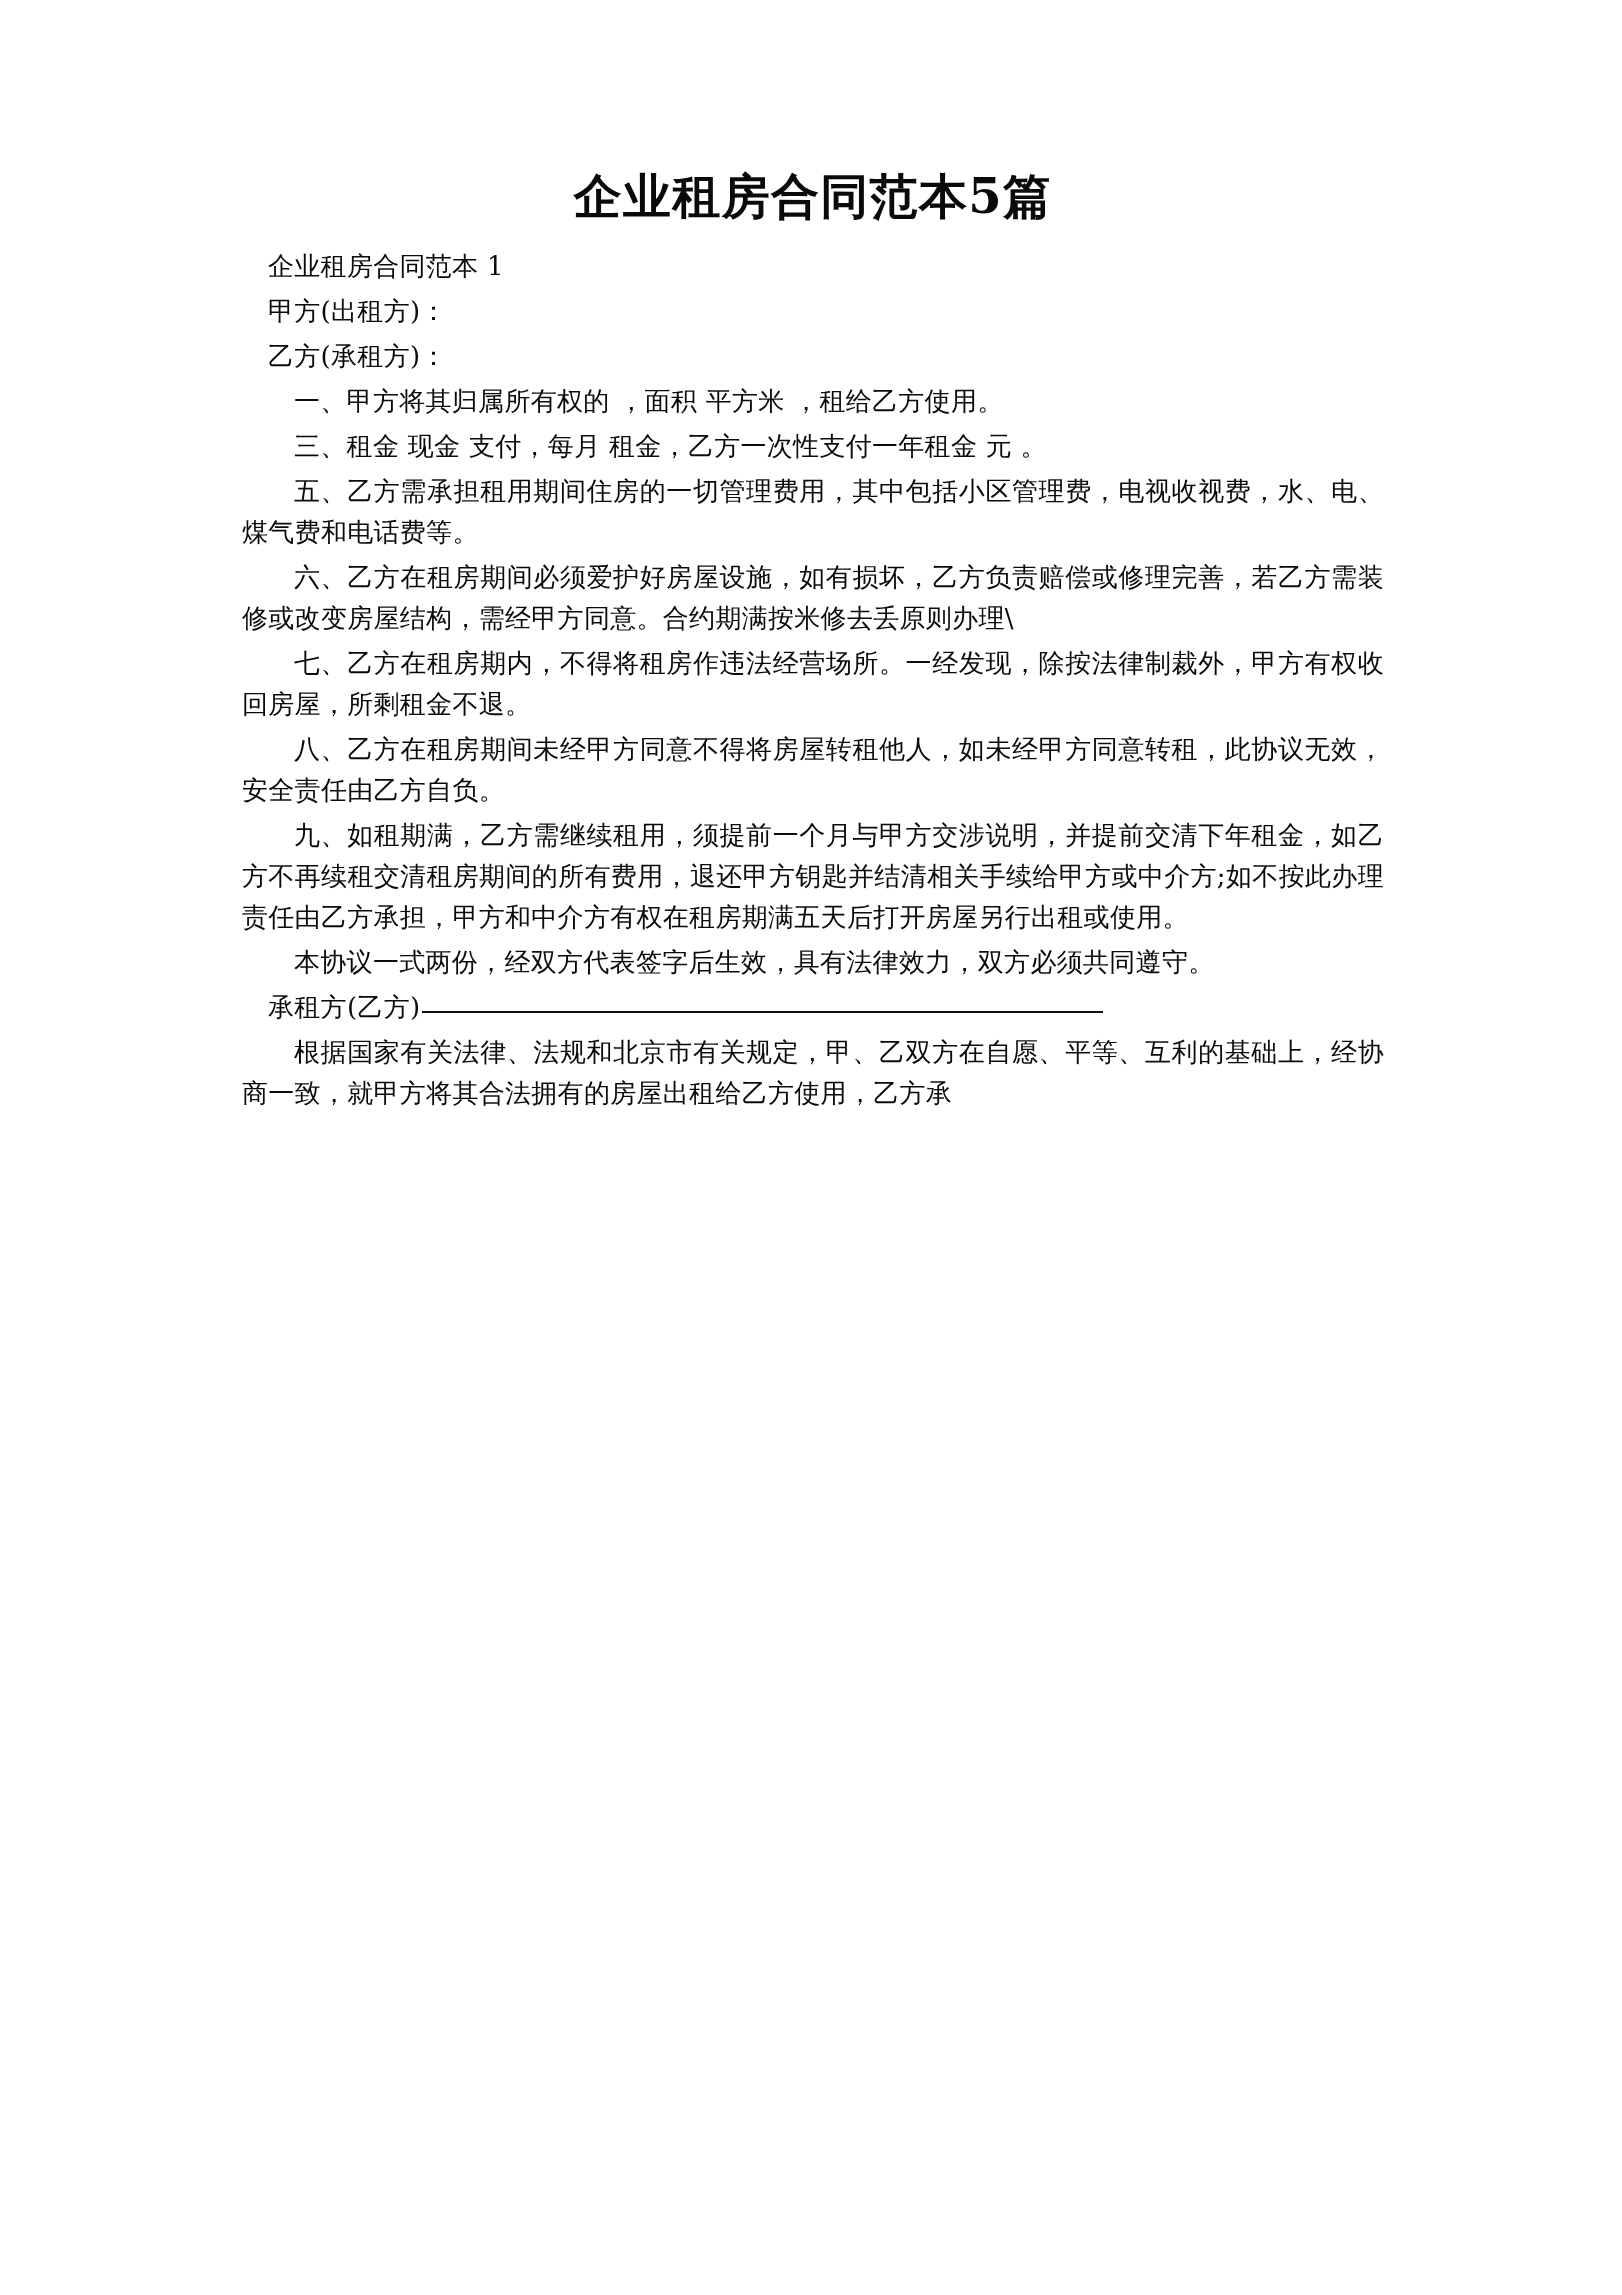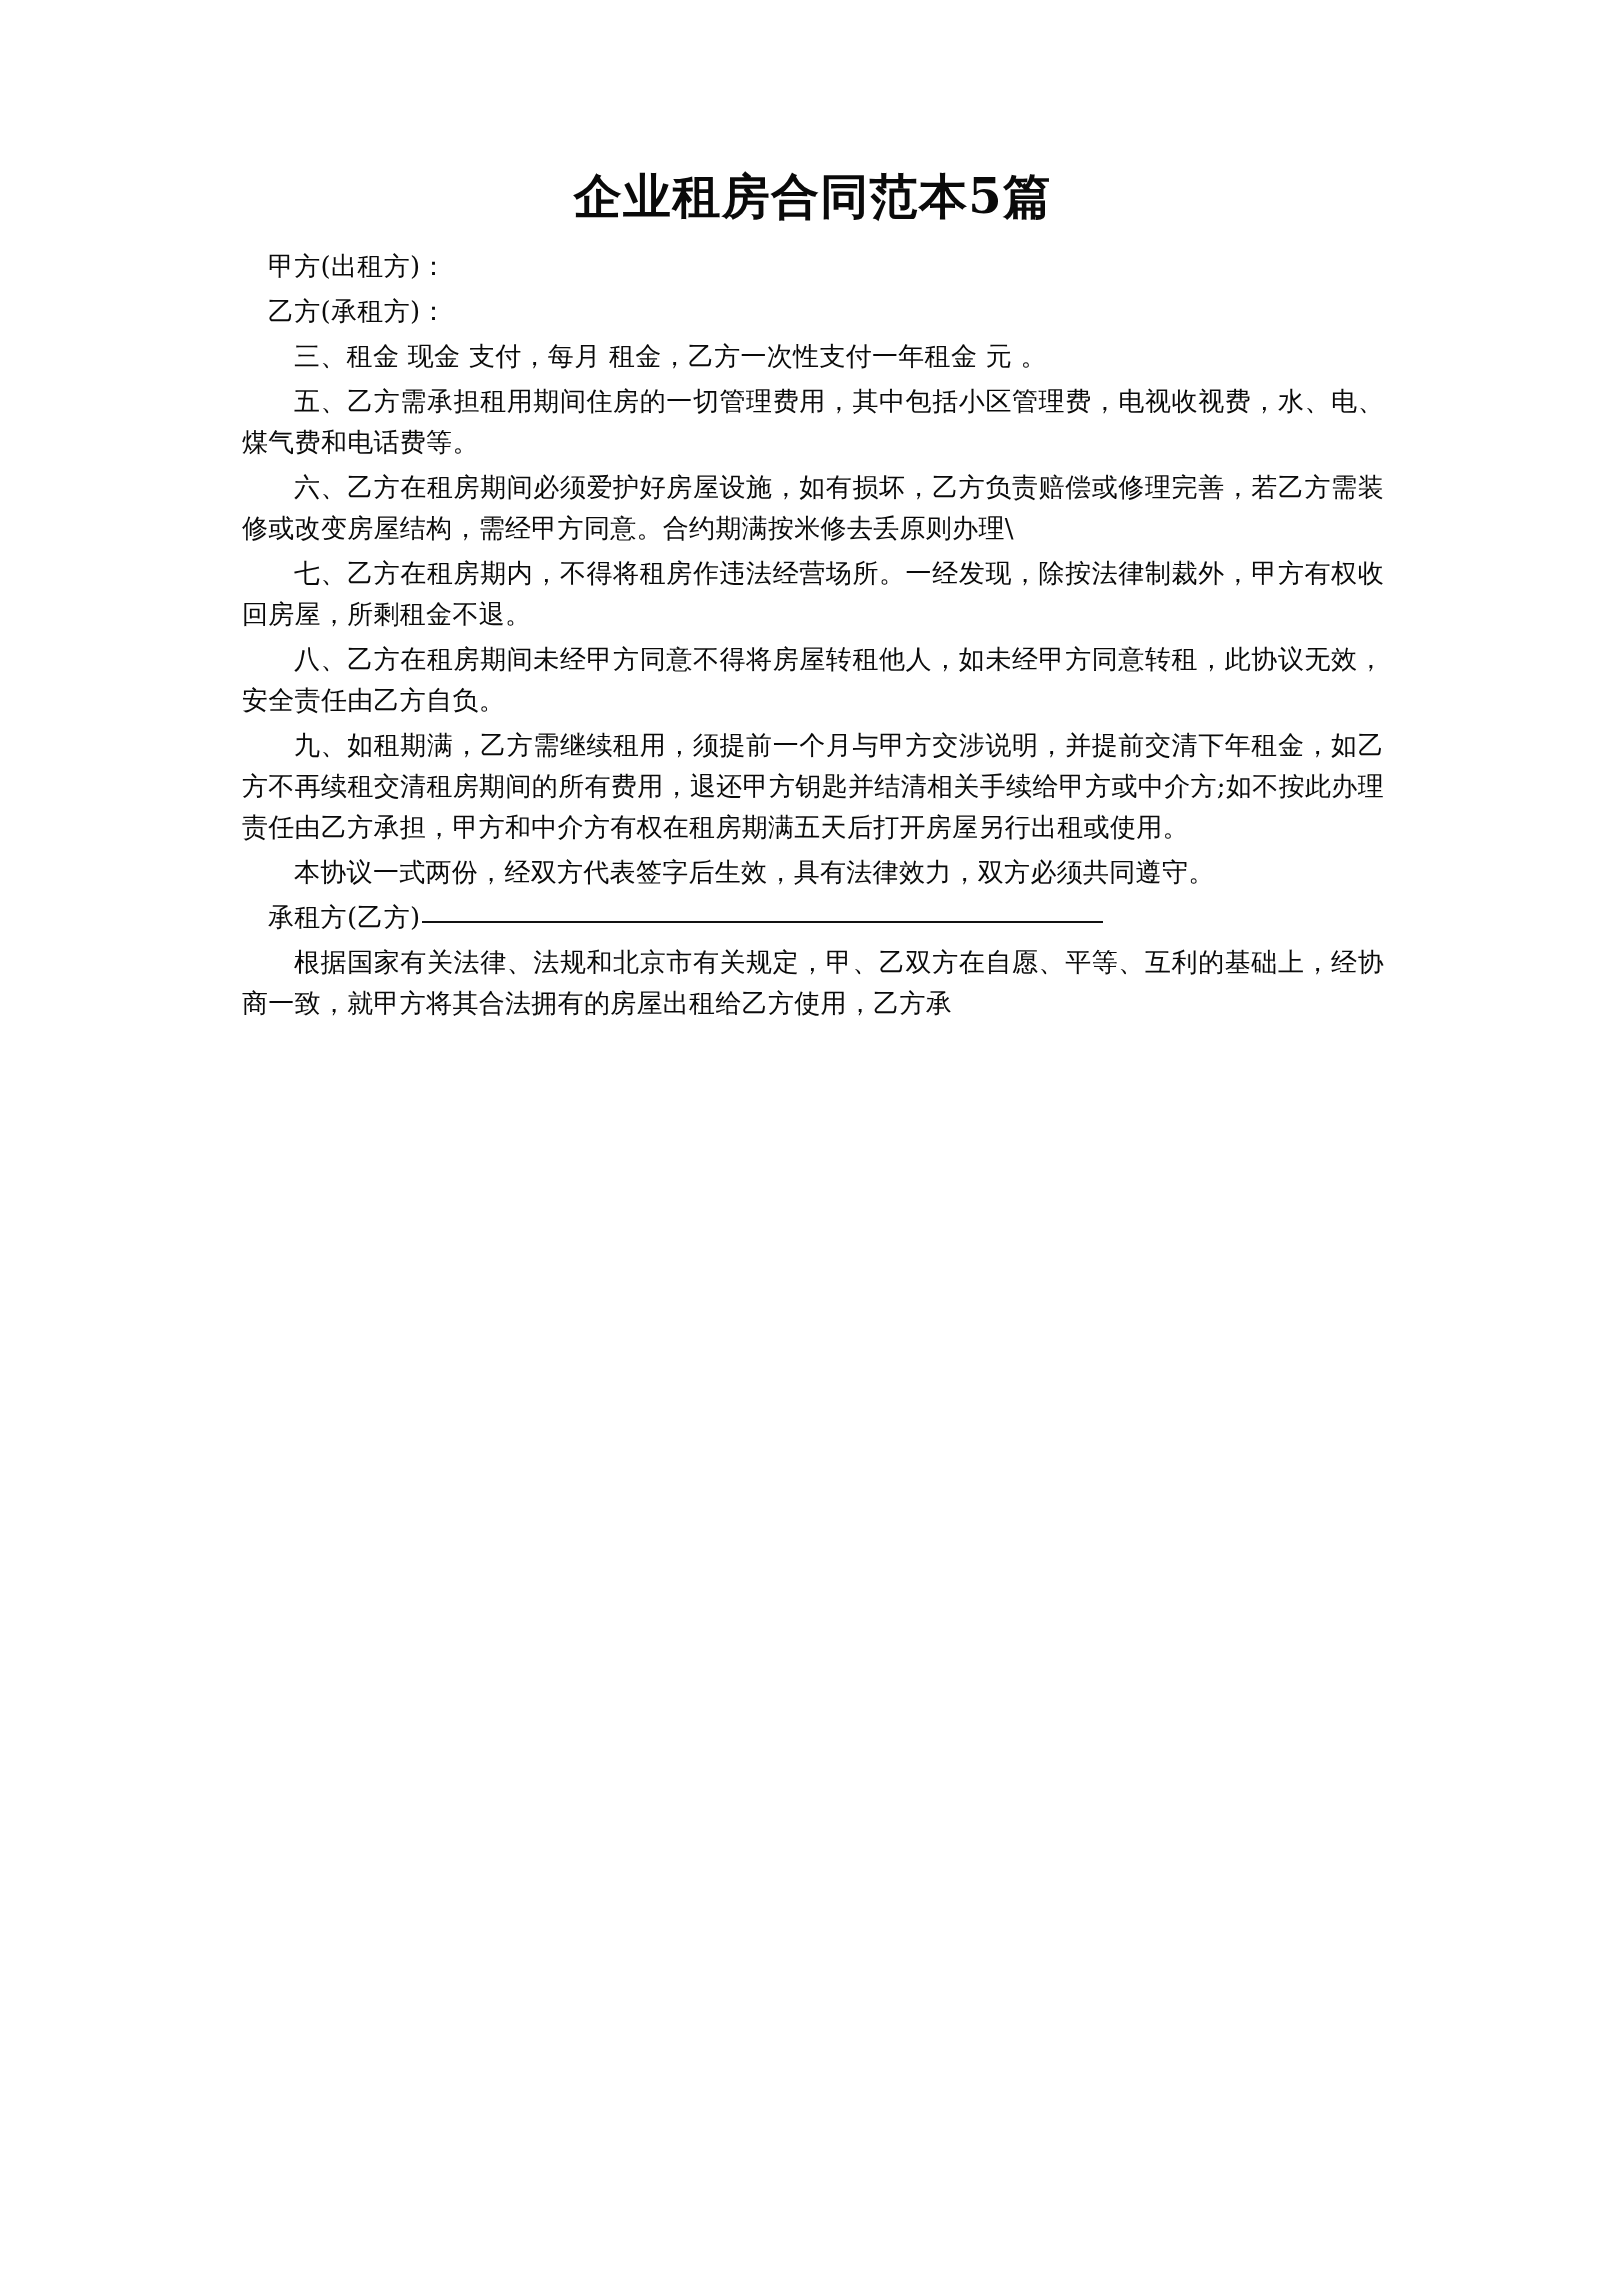--- a/index.html
+++ b/index.html
@@ -86,26 +86,28 @@
 </head>
 <body>
 
 <div class="page">
   <div class="content">
 
     <h1 class="doc-title">企业租房合同范本5篇</h1>
 
     <div class="body-wrap">
 
+      <p class="para section-label">企业租房合同范本 1</p>
 
       <p class="para section-label">甲方(出租方)：</p>
 
       <p class="para section-label">乙方(承租方)：</p>
 
 
+      <p class="para indent">一、甲方将其归属所有权的 ，面积 平方米 ，租给乙方使用。</p>
 
 
       <p class="para indent">三、租金 现金 支付，每月 租金，乙方一次性支付一年租金 元 。</p>
 
 
       <p class="para indent">五、乙方需承担租用期间住房的一切管理费用，其中包括小区管理费，电视收视费，水、电、煤气费和电话费等。</p>
 
       <p class="para indent">六、乙方在租房期间必须爱护好房屋设施，如有损坏，乙方负责赔偿或修理完善，若乙方需装修或改变房屋结构，需经甲方同意。合约期满按米修去丢原则办理\</p>
 
       <p class="para indent">七、乙方在租房期内，不得将租房作违法经营场所。一经发现，除按法律制裁外，甲方有权收回房屋，所剩租金不退。</p>

